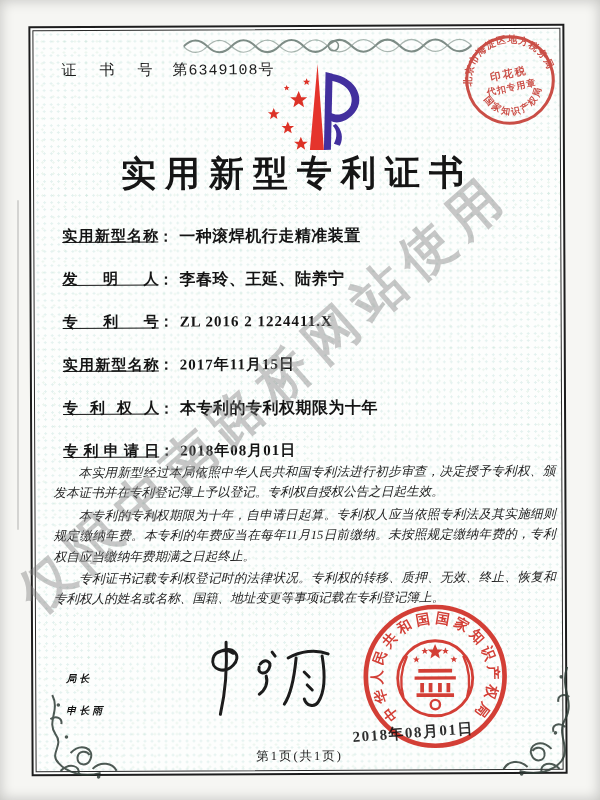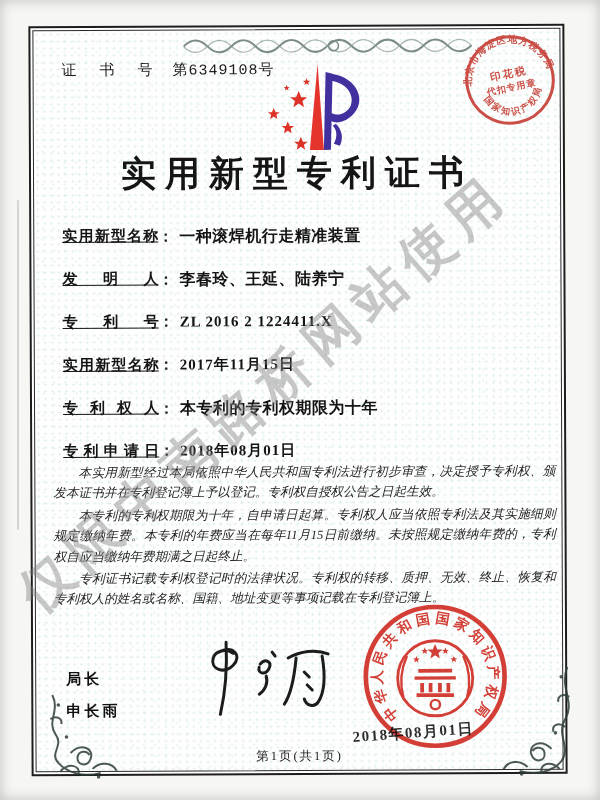--- a/index.html
+++ b/index.html
@@ -38,21 +38,21 @@
   .flabel{display:inline-block;width:96px;font-weight:bold;text-align:justify;text-align-last:justify;vertical-align:top;text-decoration:underline;}
   .fcolon{font-weight:bold;margin-right:6px;}
   .fvalue{font-family:"Liberation Sans",sans-serif;font-weight:600;font-size:16px;letter-spacing:.5px;}
   .fvalue.serifv{font-family:"Liberation Serif",serif;font-weight:700;font-size:15px;letter-spacing:1px;}
   
   .bodytext{left:18px;top:432px;width:502px;}
   .bodytext p{margin:0 0 2px 0;text-indent:2em;text-align:justify;
       font-style:italic;font-size:12.6px;line-height:1.62;color:#1f1f1f;}
   
   .signer{left:30px;top:632px;font-family:"Liberation Sans",sans-serif;font-weight:600;
-          font-size:15px;color:#111;letter-spacing:3px;line-height:32px;}
+          font-size:10px;color:#111;letter-spacing:3px;line-height:32px;font-style:italic;}
   .signature{left:152px;top:606px;}
   
   .seal{left:324px;top:572px;opacity:.92;}
   .sealdate{left:316px;top:694px;font-size:15px;font-weight:700;letter-spacing:1.5px;
             color:#111;transform:rotate(-4deg);opacity:.88;}
   .footer{left:0;top:718px;width:100%;text-align:center;font-size:12.5px;letter-spacing:2px;color:#1a1a1a;}
   
   .watermark{
     left:-18px;top:508px;width:820px;white-space:nowrap;
     font-size:53px;letter-spacing:10px;color:rgba(125,125,125,.42);

